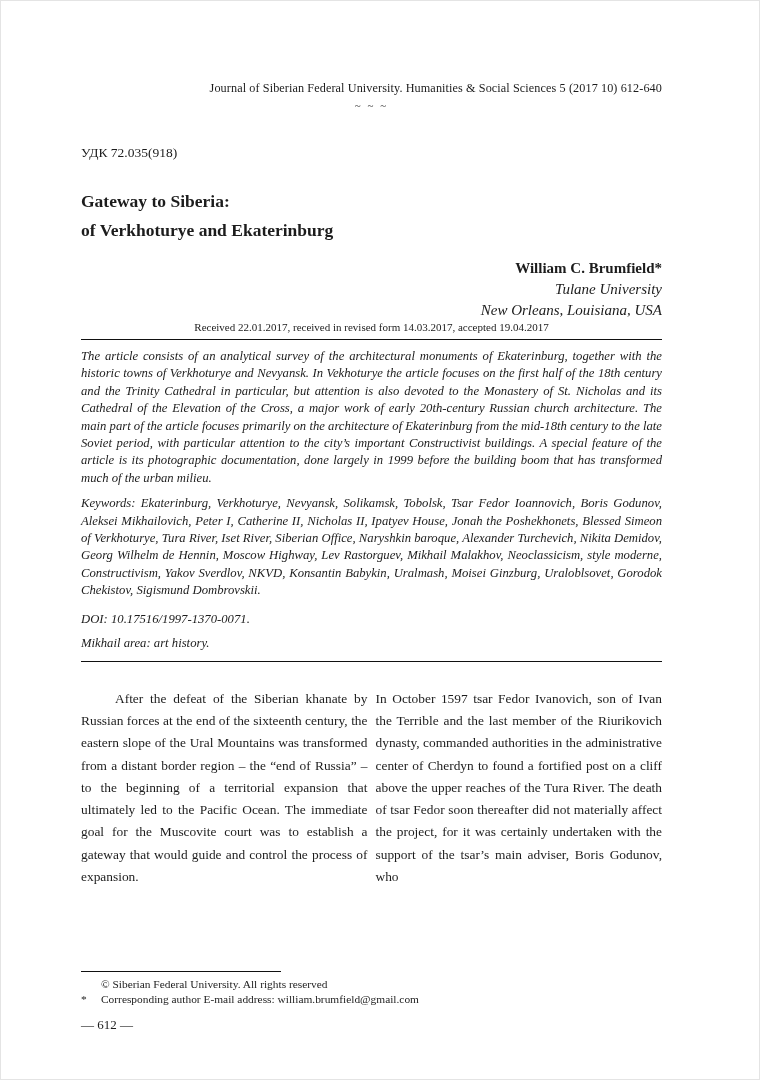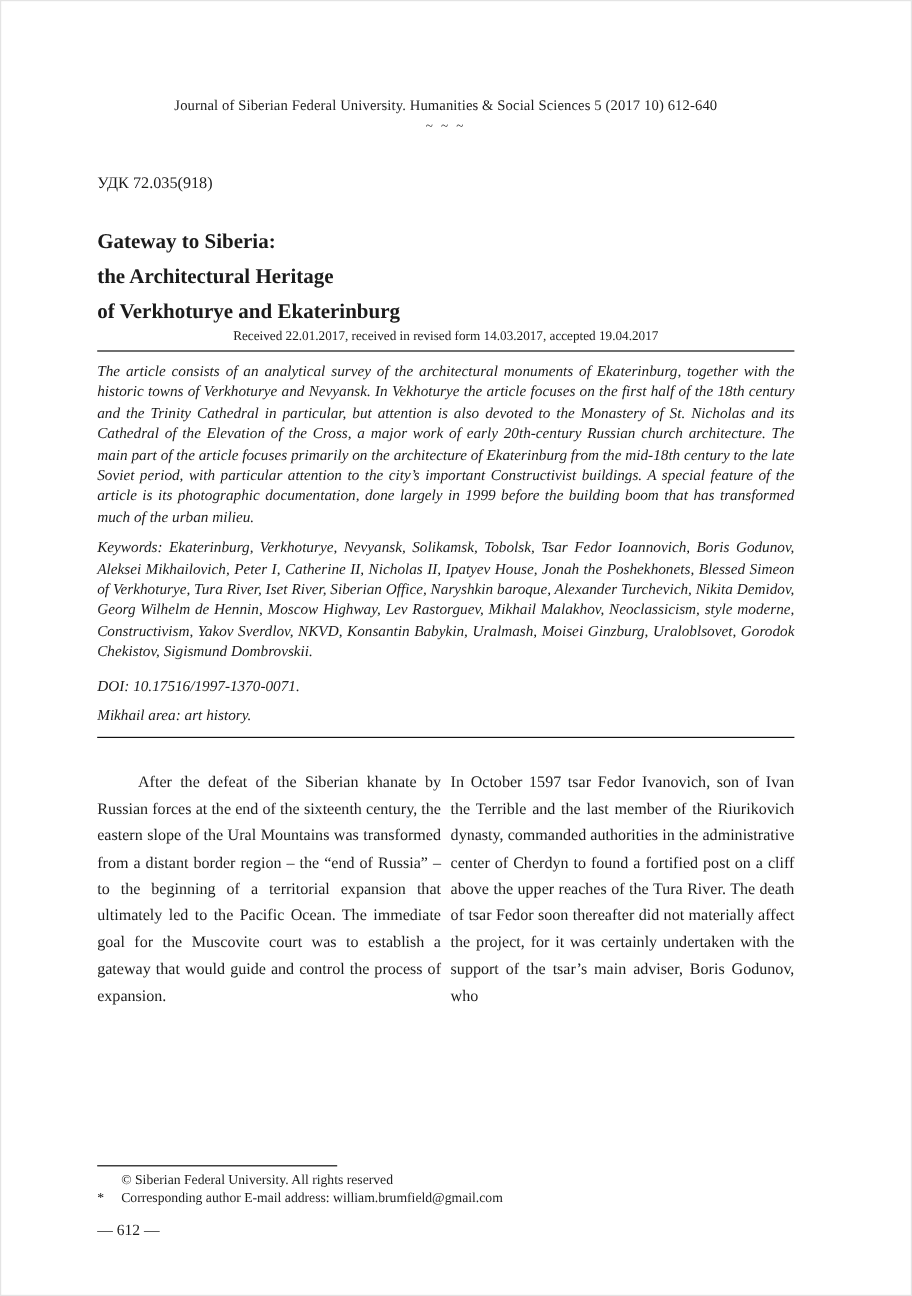--- a/index.html
+++ b/index.html
@@ -15,21 +15,21 @@
     background: #ffffff;
     border: 1px solid #e4e4e4;
     padding: 80px 97px 46px 80px;
     font-family: "Liberation Serif", "DejaVu Serif", serif;
     color: #1c1c1c;
     display: flex;
     flex-direction: column;
     overflow: hidden;
   }
   .journal-line {
-    text-align: center;
+    text-align: right;
     font-size: 12.2px;
     letter-spacing: 0.1px;
   }
   .tildes {
     text-align: center;
     font-size: 11px;
     margin-top: 3px;
     letter-spacing: 2px;
     color: #333;
   }
@@ -140,24 +140,28 @@
 
 <div class="page">
 
   <div class="journal-line">Journal of Siberian Federal University. Humanities &amp; Social Sciences 5 (2017 10) 612-640</div>
   <div class="tildes">~ ~ ~</div>
 
   <div class="udk">УДК 72.035(918)</div>
 
   <div class="title">
     <div>Gateway to Siberia:</div>
-    <div>the Architectural Heritage</div>
     <div>of Verkhoturye and Ekaterinburg</div>
   </div>
 
+  <div class="author-block">
+    <div class="author-name">William C. Brumfield*</div>
+    <div class="affiliation">Tulane University</div>
+    <div class="affiliation">New Orleans, Louisiana, USA</div>
+  </div>
 
   <div class="dates-line">Received 22.01.2017, received in revised form 14.03.2017, accepted 19.04.2017</div>
   <div class="rule"></div>
 
   <div class="abstract">The article consists of an analytical survey of the architectural monuments of Ekaterinburg, together with the historic towns of Verkhoturye and Nevyansk. In Vekhoturye the article focuses on the first half of the 18th century and the Trinity Cathedral in particular, but attention is also devoted to the Monastery of St. Nicholas and its Cathedral of the Elevation of the Cross, a major work of early 20th-century Russian church architecture. The main part of the article focuses primarily on the architecture of Ekaterinburg from the mid-18th century to the late Soviet period, with particular attention to the city’s important Constructivist buildings. A special feature of the article is its photographic documentation, done largely in 1999 before the building boom that has transformed much of the urban milieu.</div>
 
   <div class="keywords">Keywords: Ekaterinburg, Verkhoturye, Nevyansk, Solikamsk, Tobolsk, Tsar Fedor Ioannovich, Boris Godunov, Aleksei Mikhailovich, Peter I, Catherine II, Nicholas II, Ipatyev House, Jonah the Poshekhonets, Blessed Simeon of Verkhoturye, Tura River, Iset River, Siberian Office, Naryshkin baroque, Alexander Turchevich, Nikita Demidov, Georg Wilhelm de Hennin, Moscow Highway, Lev Rastorguev, Mikhail Malakhov, Neoclassicism, style moderne, Constructivism, Yakov Sverdlov, NKVD, Konsantin Babykin, Uralmash, Moisei Ginzburg, Uraloblsovet, Gorodok Chekistov, Sigismund Dombrovskii.</div>
 
   <div class="doi-line">DOI: 10.17516/1997-1370-0071.</div>
   <div class="research-area">Mikhail area: art history.</div>

